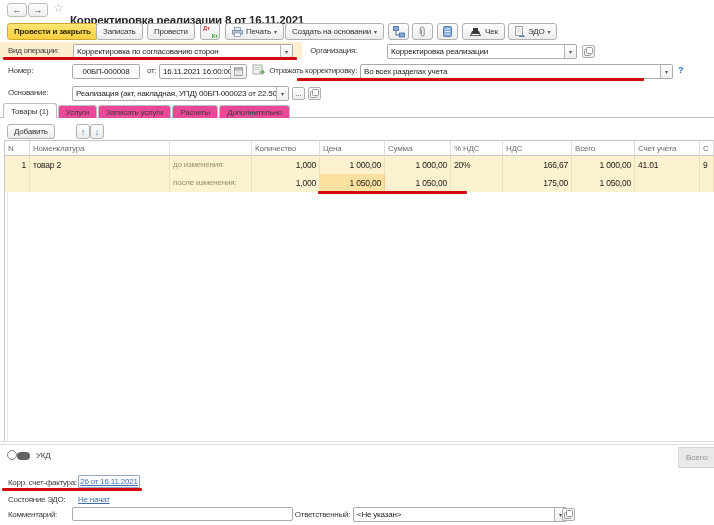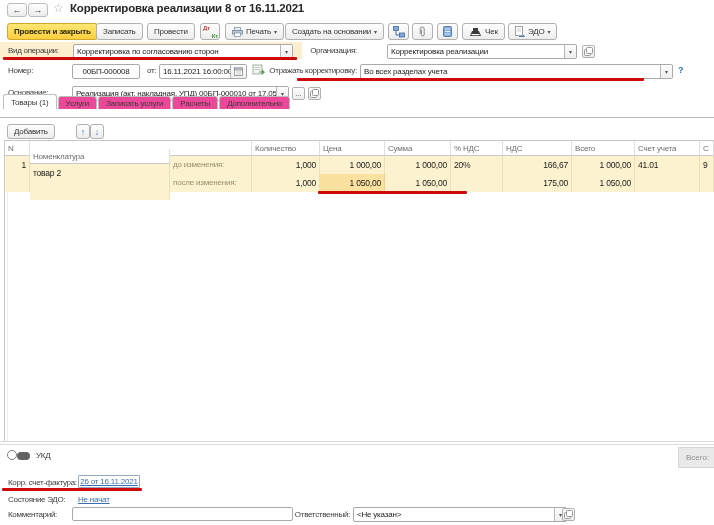--- a/index.html
+++ b/index.html
@@ -23,41 +23,41 @@
   .fldtxt{flex:1;padding:0 3px;white-space:nowrap;overflow:hidden;}
   .dd{width:11px;align-self:stretch;border-left:1px solid #b5b5b5;display:flex;align-items:center;
       justify-content:center;font-size:6px;color:#555;background:linear-gradient(#fdfdfd,#eee);}
   .sqbtn{position:absolute;width:13px;height:13px;border:1px solid #b0b0b0;border-radius:2px;
       background:linear-gradient(#fefefe,#ececec);display:flex;align-items:center;justify-content:center;
       font-size:7px;color:#555;box-sizing:border-box;}
   .link{color:#3b6fad;text-decoration:underline;font-size:8px;letter-spacing:-0.2px;white-space:nowrap;}
   .redline{position:absolute;height:3px;background:#cf0a0a;border-radius:1px;}
   .band{position:absolute;background:#fceecf;}
   
-  .tabs{position:absolute;left:3px;top:94px;height:15px;display:flex;align-items:flex-end;z-index:2;}
+  .tabs{position:absolute;left:3px;top:103px;height:15px;display:flex;align-items:flex-end;z-index:2;}
   .tab{height:13px;line-height:13px;padding:0 7px;border:1px solid #bdbdbd;border-bottom:none;
        border-radius:3px 3px 0 0;background:#ec4899;color:#3a3a3a;font-size:8px;letter-spacing:-0.2px;
        margin-right:1px;box-sizing:border-box;}
   .tab.active{height:15px;line-height:15px;background:#fff;z-index:3;}
   .tabline{position:absolute;left:0;top:117px;width:714px;height:1px;background:#bdbdbd;z-index:1;}
   
   .tbl{position:absolute;left:4px;top:140px;width:710px;height:301px;border-left:1px solid #c9c9c9;
        border-top:1px solid #c6c6c6;background:#fff;box-sizing:border-box;}
   .tbl .innerline{position:absolute;left:2px;top:0;bottom:0;width:1px;background:#ececec;}
   .trow{position:absolute;left:0;right:0;display:flex;}
   .th{height:15px;line-height:15px;font-size:8px;color:#6e6e6e;letter-spacing:-0.2px;
       border-right:1px solid #dedede;border-bottom:1px solid #c9c9c9;padding:0 3px;box-sizing:border-box;
       white-space:nowrap;overflow:hidden;background:#fff;}
   .td{height:18px;line-height:18px;font-size:8.5px;letter-spacing:-0.2px;color:#1a1a1a;
       border-right:1px solid rgba(120,100,40,0.12);padding:0 3px;box-sizing:border-box;
       white-space:nowrap;overflow:hidden;background:#fcf2cf;}
   .td.hl{background:#fbe1a0;}
   .num{text-align:right;}
   .chg{font-size:8px;color:#97906f;text-align:left;}
-  .c0{width:25px;}.c1{width:140px;margin-top:8px;}.c2{width:82px;}.c3{width:68px;}.c4{width:65px;}
+  .c0{width:25px;}.c1{width:140px;}.c2{width:82px;}.c3{width:68px;}.c4{width:65px;}
   .c5{width:66px;}.c6{width:52px;}.c7{width:69px;}.c8{width:63px;}.c9{width:65px;}.c10{flex:1;}
   .sep{position:absolute;left:0;width:714px;height:1px;background:#dcdcdc;}
   .totalbox{position:absolute;left:678px;top:447px;width:40px;height:21px;background:#e9e9e9;
       border:1px solid #d6d6d6;box-sizing:border-box;color:#8f8f8f;font-size:8px;
       display:flex;align-items:center;padding-left:7px;}
   .toggle{position:absolute;left:7px;top:450px;width:24px;height:11px;}
   .toggle .knob{position:absolute;left:0;top:0;width:10px;height:10px;border:1px solid #7f7f7f;
       border-radius:50%;background:#fff;box-sizing:border-box;}
   .toggle .bar{position:absolute;left:10px;top:1.5px;width:13px;height:8px;border-radius:4px;background:#636363;}
   .help{color:#2f6fbf;font-weight:bold;font-size:9px;}
@@ -71,21 +71,21 @@
 </head>
 <body>
 
 <div class="navbtn" style="left:7px;top:3px">
   <span>←</span>
 </div>
 <div class="navbtn" style="left:28px;top:3px">
   <span>→</span>
 </div>
 <span class="abs star" style="left:53px;top:1px">☆</span>
-<span class="abs title" style="left:70px;top:2px">Корректировка реализации 8 от 16.11.2021</span>
+<span class="abs title" style="left:70px;top:14px">Корректировка реализации 8 от 16.11.2021</span>
 
 <div class="btn btn-yellow" style="left:7px;top:23px">
   <span>Провести и закрыть</span>
 </div>
 <div class="btn" style="left:96px;top:23px">
   <span>Записать</span>
 </div>
 <div class="btn" style="left:147px;top:23px">
   <span>Провести</span>
 </div>
@@ -208,21 +208,21 @@
 <span class="abs lbl rlbl" style="left:203px;top:66px;width:154px">Отражать корректировку:</span>
 <div class="fld" style="left:360px;top:64px;width:313px">
   <span class="fldtxt">Во всех разделах учета</span>
   <span class="dd">▾</span>
 </div>
 <span class="abs help" style="left:678px;top:65px">?</span>
 <div class="redline" style="left:297px;top:78px;width:347px"></div>
 
 <span class="abs lbl" style="left:8px;top:88px">Основание:</span>
 <div class="fld" style="left:72px;top:86px;width:217px">
-  <span class="fldtxt">Реализация (акт, накладная, УПД) 00БП-000010 от 17.05</span>
+  <span class="fldtxt">Реализация (акт, накладная, УПД) 00БП-000023 от 22.50</span>
   <span class="dd">▾</span>
 </div>
 <div class="sqbtn" style="left:292px;top:87px;font-size:8px;line-height:5px">
   <span>...</span>
 </div>
 <div class="sqbtn" style="left:308px;top:87px">
   <span>
     <svg width="9" height="9" viewBox="0 0 9 9">
       <rect x="0.5" y="2.5" width="6" height="6" rx="1" fill="#fff" stroke="#8a8a8a" stroke-width="0.9"></rect>
       <rect x="2.5" y="0.5" width="6" height="6" rx="1" fill="#fff" stroke="#8a8a8a" stroke-width="0.9"></rect>

